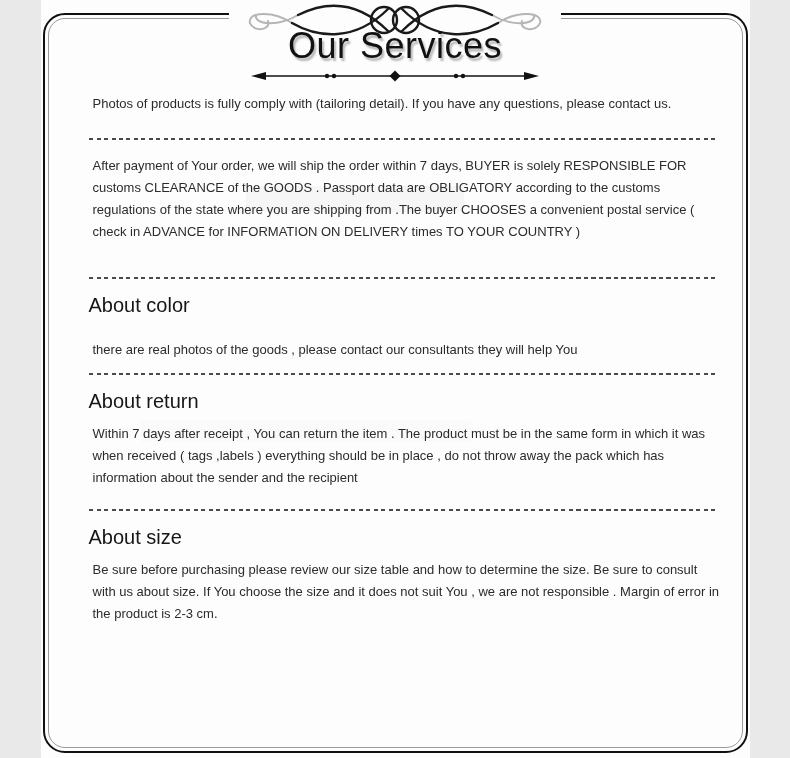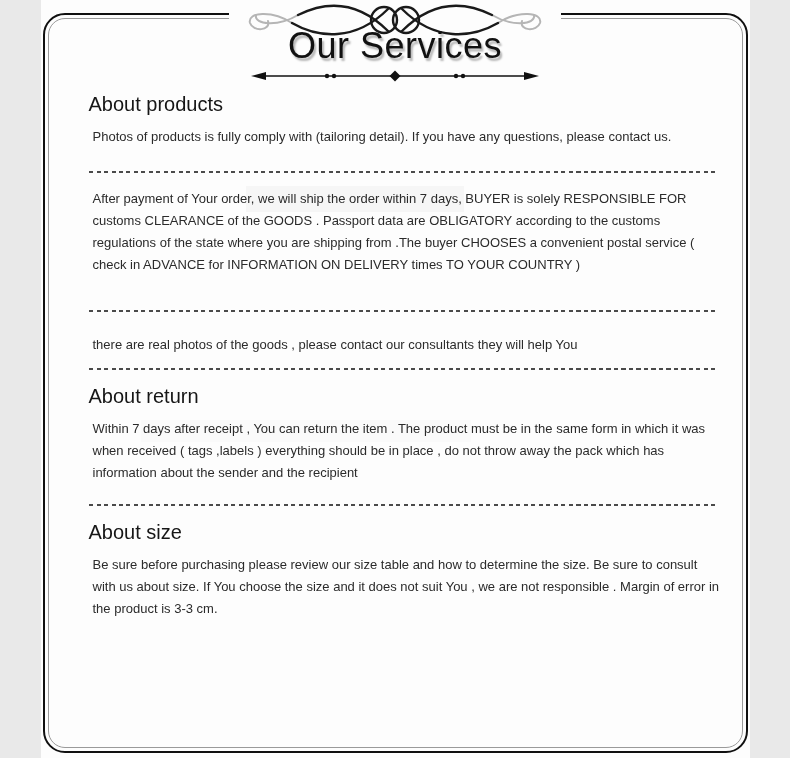--- a/index.html
+++ b/index.html
@@ -104,44 +104,44 @@
       <circle cx="77" cy="8" r="2.2"></circle>
         <circle cx="84" cy="8" r="2.2"></circle>
       <circle cx="206" cy="8" r="2.2"></circle>
         <circle cx="213" cy="8" r="2.2"></circle>
     </svg>
   </div>
 
   <div class="content">
 
     <section>
-      <h2 class="sec-heading">About products</h2>
       <p class="sec-text">Photos of products is fully comply with (tailoring detail). If you have any questions, please contact us.</p>
     </section>
 
     <div class="dash d1"></div>
 
     <section>
       <p class="sec-text">After payment of Your order, we will ship the order within 7 days, BUYER is solely RESPONSIBLE FOR customs CLEARANCE of the GOODS . Passport data are OBLIGATORY according to the customs regulations of the state where you are shipping from .The buyer CHOOSES a convenient postal service ( check in ADVANCE for INFORMATION ON DELIVERY times TO YOUR COUNTRY )</p>
     </section>
 
     <div class="dash d2"></div>
 
     <section>
+      <h2 class="sec-heading">About color</h2>
       <p class="sec-text gap">there are real photos of the goods , please contact our consultants they will help You</p>
     </section>
 
     <div class="dash d3"></div>
 
     <section>
       <h2 class="sec-heading">About return</h2>
       <p class="sec-text">Within 7 days after receipt , You can return the item . The product must be in the same form in which it was when received ( tags ,labels ) everything should be in place , do not throw away the pack which has information about the sender and the recipient</p>
     </section>
 
     <div class="dash d4"></div>
 
     <section>
       <h2 class="sec-heading">About size</h2>
-      <p class="sec-text">Be sure before purchasing  please review our size table and how to determine the size. Be sure to consult with us about size. If You choose the size and it does not suit You , we are not responsible . Margin of error in the product is 3-3 cm.</p>
+      <p class="sec-text">Be sure before purchasing  please review our size table and how to determine the size. Be sure to consult with us about size. If You choose the size and it does not suit You , we are not responsible . Margin of error in the product is 2-3 cm.</p>
     </section>
 
   </div>
 </div>
 
 </body></html>

